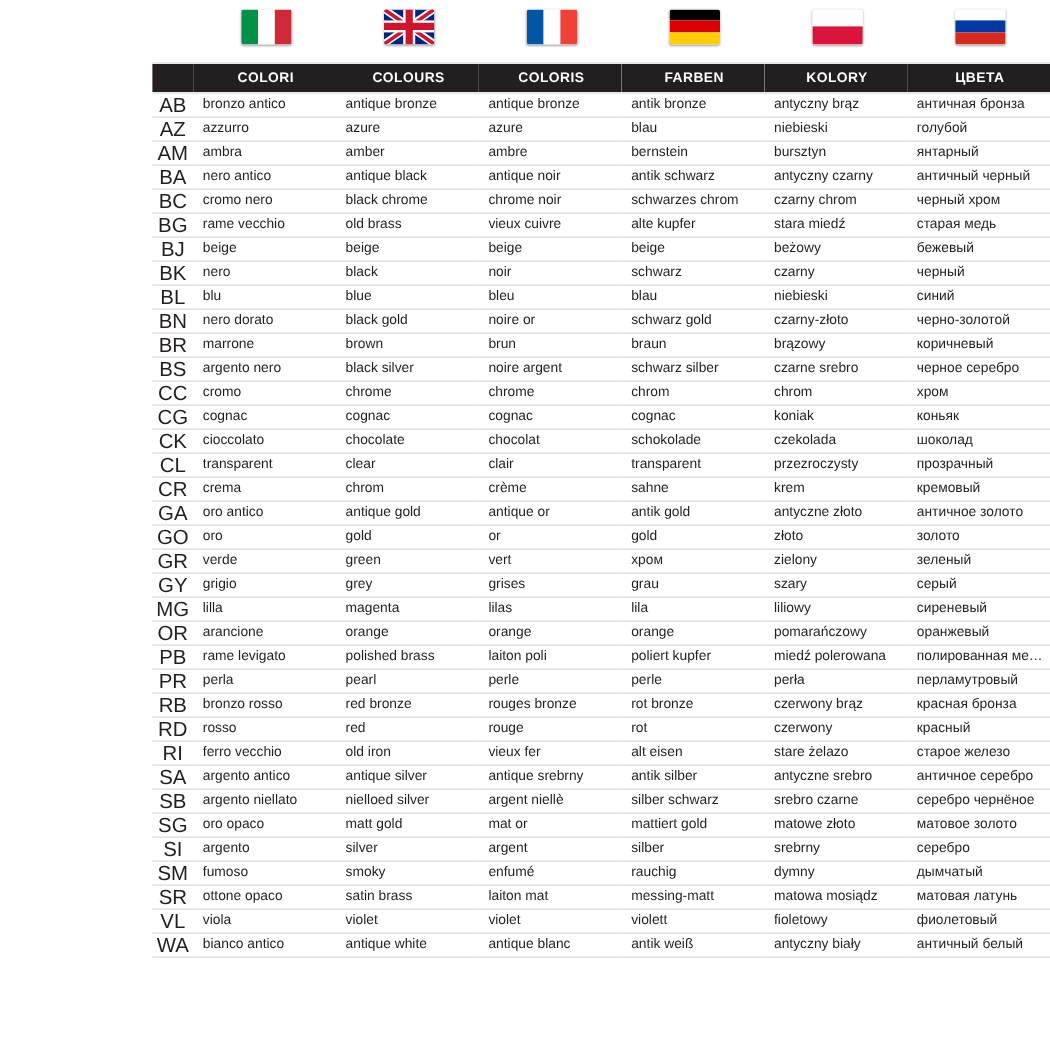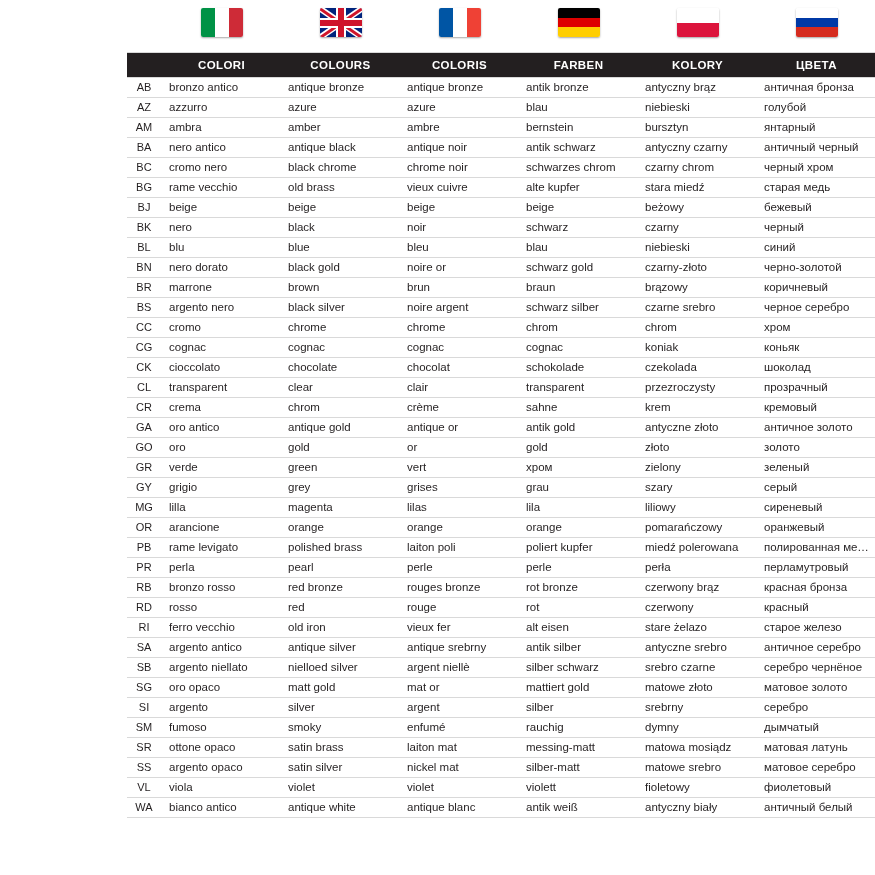--- a/index.html
+++ b/index.html
@@ -100,21 +100,21 @@
     line-height: 13px;
     padding: 3px 6px 3px 8px;
     border-bottom: 1px solid #d9d9d9;
     vertical-align: middle;
     white-space: nowrap;
     overflow: hidden;
     text-overflow: ellipsis;
   }
   table.colors td.code {
     text-align: center;
-    font-size: 11px;
+    font-size: 17px;
     padding-left: 0;
     padding-right: 0;
     color: #231f20;
   }
   col.c-code { width: 34px; }
   col.c-lang { width: 119px; }
   .row:first-child td { border-top: none; }
 </style>
 </head>
 <body>
@@ -502,29 +502,20 @@
         <tr class="row">
           <td class="code">SR</td>
           <td>ottone opaco</td>
           <td>satin brass</td>
           <td>laiton mat</td>
           <td>messing-matt</td>
           <td>matowa mosiądz</td>
           <td>матовая латунь</td>
         </tr>
         <tr class="row">
-          <td class="code">SS</td>
-          <td>argento opaco</td>
-          <td>satin silver</td>
-          <td>nickel mat</td>
-          <td>silber-matt</td>
-          <td>matowe srebro</td>
-          <td>матовое серебро</td>
-        </tr>
-        <tr class="row">
           <td class="code">VL</td>
           <td>viola</td>
           <td>violet</td>
           <td>violet</td>
           <td>violett</td>
           <td>fioletowy</td>
           <td>фиолетовый</td>
         </tr>
         <tr class="row">
           <td class="code">WA</td>

